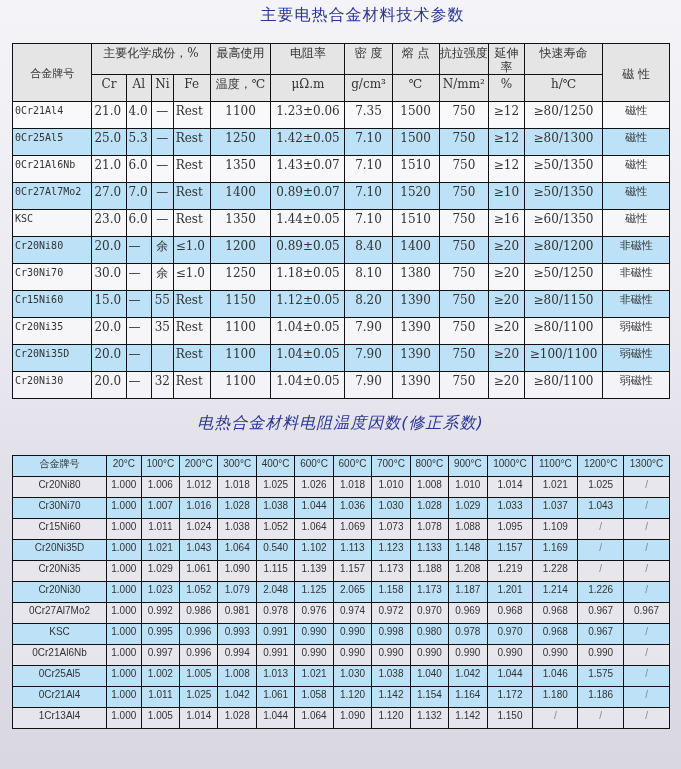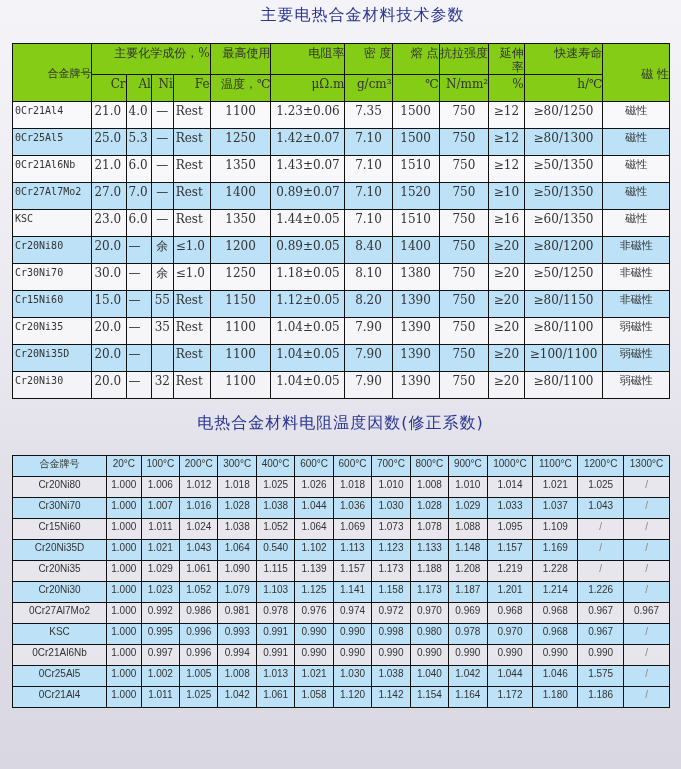--- a/index.html
+++ b/index.html
@@ -6,26 +6,26 @@
   body {
     width: 681px; height: 769px; overflow: hidden; position: relative;
     background: linear-gradient(180deg, #f4f4f8 0%, #eceaf1 40%, #e2e0e9 60%, #d9d7e2 100%);
     font-family: "DejaVu Serif", serif;
   }
   .title {
     position: absolute; left: 0; width: 681px; text-align: center;
     color: #2a3590; font-family: "DejaVu Sans", sans-serif; font-size: 16px; letter-spacing: 1px;
   }
   #t1-title { top: 5px; left: 22px; }
-  #t2-title { top: 413px; left: 0; }
+  #t2-title { top: 413px; left: 0; font-style: italic; }
   table { border-collapse: collapse; position: absolute; }
   td { border: 1.5px solid #111; padding: 0; text-align: center; vertical-align: top; color: #333; }
   #t1 { left: 12px; top: 43px; width: 658px; font-size: 12px; }
   #t1 td { height: 24px; line-height: 14px; padding-top: 2px; }
-  #t1 .hdr td { background: #84cc16; text-align: right; }
+  #t1 .hdr td { background: #e5e5e5; }
   #t1 .name { font-family: "DejaVu Sans Mono", monospace; font-size: 10px; text-align: left; padding-left: 2px; }
   #t1 .blue td { background: #bde2f7; }
   #t1 .white td { background: rgba(255,255,255,0.55); }
   #t1 .left { text-align: left; padding-left: 2px; }
   #t2 { left: 12px; top: 455px; width: 658px; font-family: "Liberation Sans", sans-serif; font-size: 10px; }
   #t2 td { height: 19px; line-height: 13px; padding-top: 1px; }
   #t2 .hdr td { background: #bde2f7; }
   #t2 .blue td { background: #bde2f7; }
   #t2 .white td { background: rgba(238,236,242,0.6); }
   .slash { color: #888; }
@@ -94,21 +94,21 @@
         <td>≥80/1250</td>
         <td style="font-family: &quot;DejaVu Sans&quot;, sans-serif; font-size: 11px;">磁性</td>
       </tr>
       <tr class="blue">
         <td class="name">0Cr25Al5</td>
         <td class="left">25.0</td>
         <td class="left">5.3</td>
         <td>—</td>
         <td class="left">Rest</td>
         <td>1250</td>
-        <td>1.42±0.07</td>
+        <td>1.42±0.05</td>
         <td>7.10</td>
         <td>1500</td>
         <td>750</td>
         <td>≥12</td>
         <td>≥80/1300</td>
         <td style="font-family: &quot;DejaVu Sans&quot;, sans-serif; font-size: 11px;">磁性</td>
       </tr>
       <tr class="white">
         <td class="name">0Cr21Al6Nb</td>
         <td class="left">21.0</td>
@@ -371,23 +371,23 @@
         <td>1.228</td>
         <td class="slash">/</td>
         <td class="slash">/</td>
       </tr>
       <tr class="blue">
         <td>Cr20Ni30</td>
         <td>1.000</td>
         <td>1.023</td>
         <td>1.052</td>
         <td>1.079</td>
-        <td>1.103</td>
+        <td>2.048</td>
         <td>1.125</td>
-        <td>1.141</td>
+        <td>2.065</td>
         <td>1.158</td>
         <td>1.173</td>
         <td>1.187</td>
         <td>1.201</td>
         <td>1.214</td>
         <td>1.226</td>
         <td class="slash">/</td>
       </tr>
       <tr class="white">
         <td>0Cr27Al7Mo2</td>
@@ -467,14 +467,31 @@
         <td>1.058</td>
         <td>1.120</td>
         <td>1.142</td>
         <td>1.154</td>
         <td>1.164</td>
         <td>1.172</td>
         <td>1.180</td>
         <td>1.186</td>
         <td class="slash">/</td>
       </tr>
+      <tr class="white">
+        <td>1Cr13Al4</td>
+        <td>1.000</td>
+        <td>1.005</td>
+        <td>1.014</td>
+        <td>1.028</td>
+        <td>1.044</td>
+        <td>1.064</td>
+        <td>1.090</td>
+        <td>1.120</td>
+        <td>1.132</td>
+        <td>1.142</td>
+        <td>1.150</td>
+        <td class="slash">/</td>
+        <td class="slash">/</td>
+        <td class="slash">/</td>
+      </tr>
     </tbody>
 </table>
 
 </body></html>

